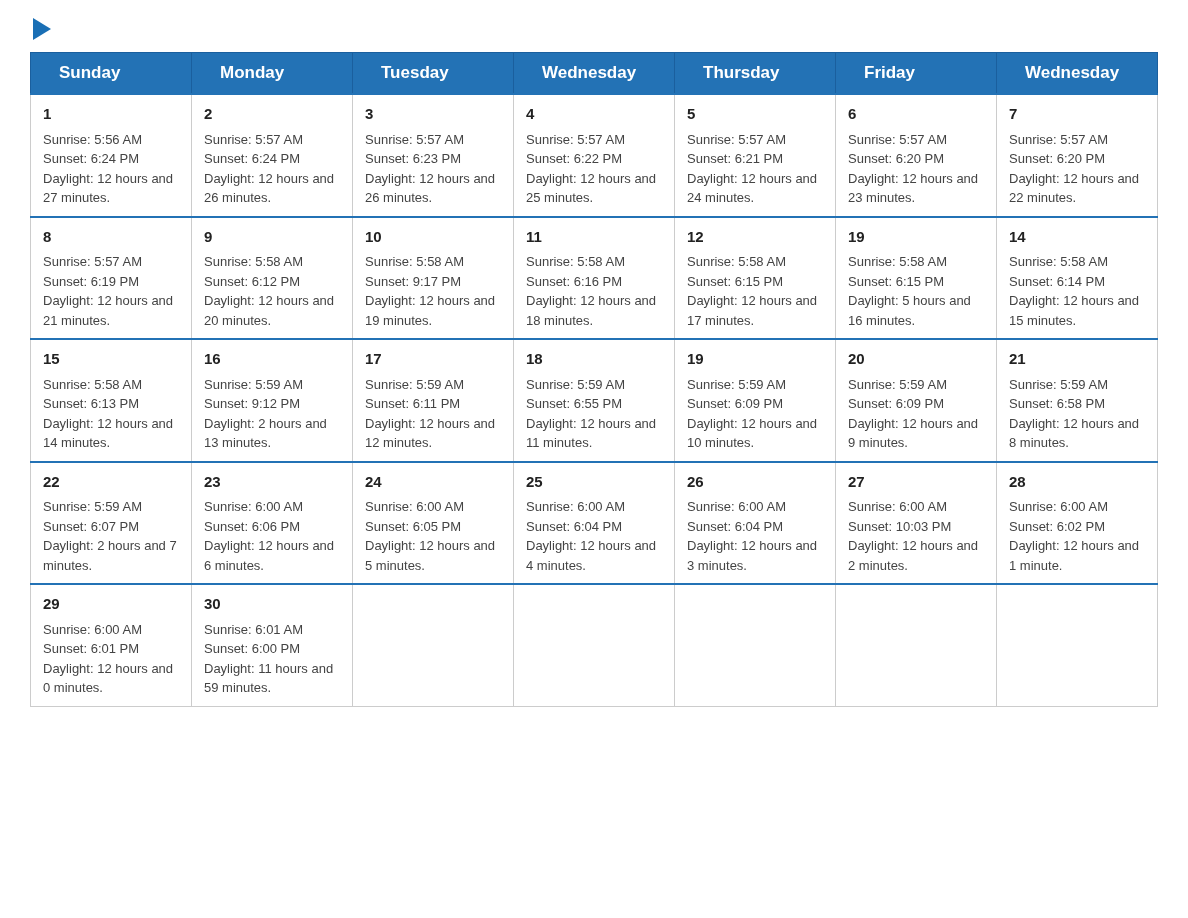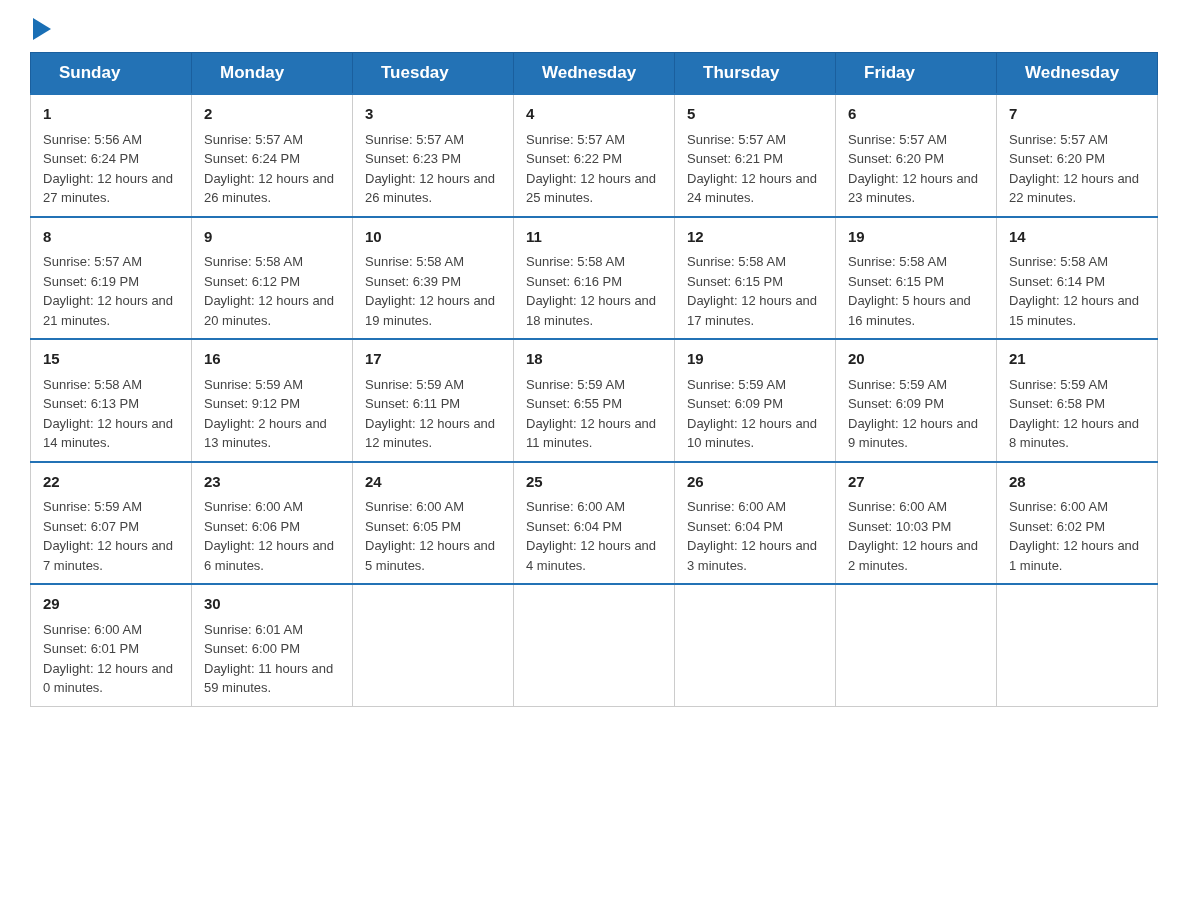--- a/index.html
+++ b/index.html
@@ -192,21 +192,21 @@
       </td>
         <td>
         <span class="day-number">9</span>
         <span class="day-info">Sunrise: 5:58 AM</span><br>
         <span class="day-info">Sunset: 6:12 PM</span><br>
         <span class="day-info">Daylight: 12 hours and 20 minutes.</span>
       </td>
         <td>
         <span class="day-number">10</span>
         <span class="day-info">Sunrise: 5:58 AM</span><br>
-        <span class="day-info">Sunset: 6:39 PM</span><br>
+        <span class="day-info">Sunset: 9:17 PM</span><br>
         <span class="day-info">Daylight: 12 hours and 19 minutes.</span>
       </td>
         <td>
         <span class="day-number">11</span>
         <span class="day-info">Sunrise: 5:58 AM</span><br>
         <span class="day-info">Sunset: 6:16 PM</span><br>
         <span class="day-info">Daylight: 12 hours and 18 minutes.</span>
       </td>
         <td>
         <span class="day-number">12</span>
@@ -269,21 +269,21 @@
         <span class="day-info">Sunrise: 5:59 AM</span><br>
         <span class="day-info">Sunset: 6:58 PM</span><br>
         <span class="day-info">Daylight: 12 hours and 8 minutes.</span>
       </td>
       </tr>
       <tr>
         <td>
         <span class="day-number">22</span>
         <span class="day-info">Sunrise: 5:59 AM</span><br>
         <span class="day-info">Sunset: 6:07 PM</span><br>
-        <span class="day-info">Daylight: 12 hours and 7 minutes.</span>
+        <span class="day-info">Daylight: 2 hours and 7 minutes.</span>
       </td>
         <td>
         <span class="day-number">23</span>
         <span class="day-info">Sunrise: 6:00 AM</span><br>
         <span class="day-info">Sunset: 6:06 PM</span><br>
         <span class="day-info">Daylight: 12 hours and 6 minutes.</span>
       </td>
         <td>
         <span class="day-number">24</span>
         <span class="day-info">Sunrise: 6:00 AM</span><br>

